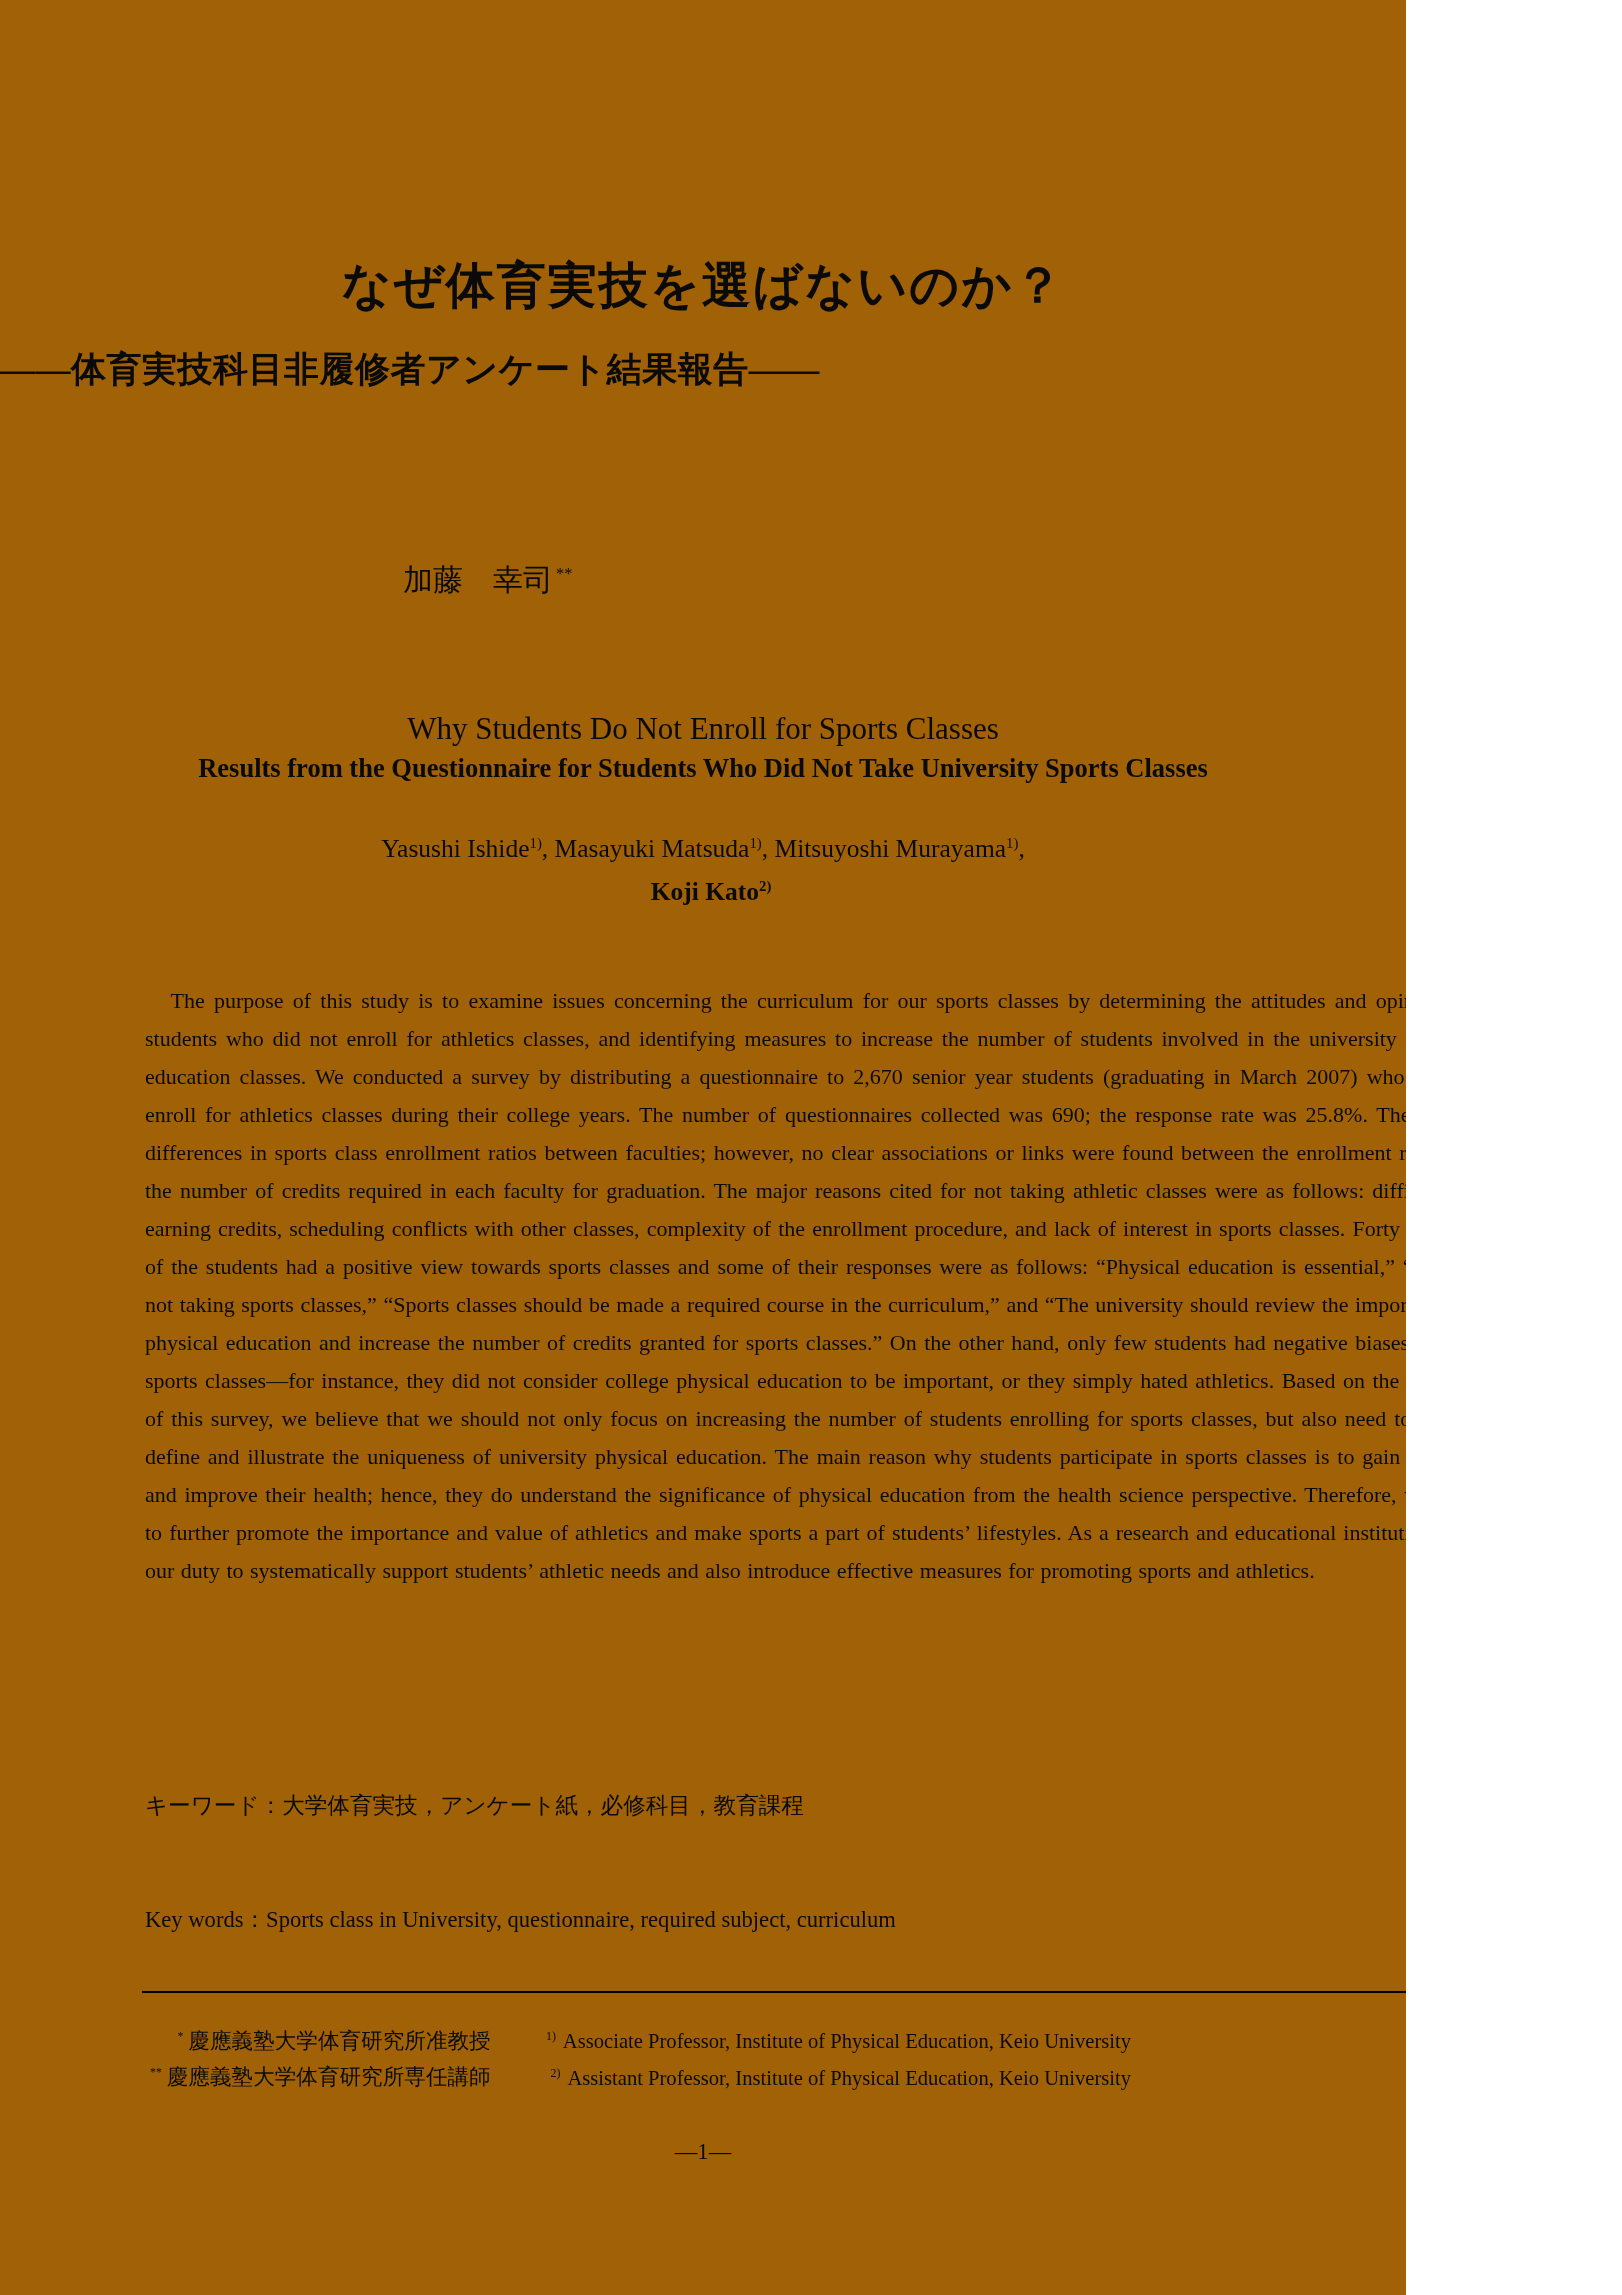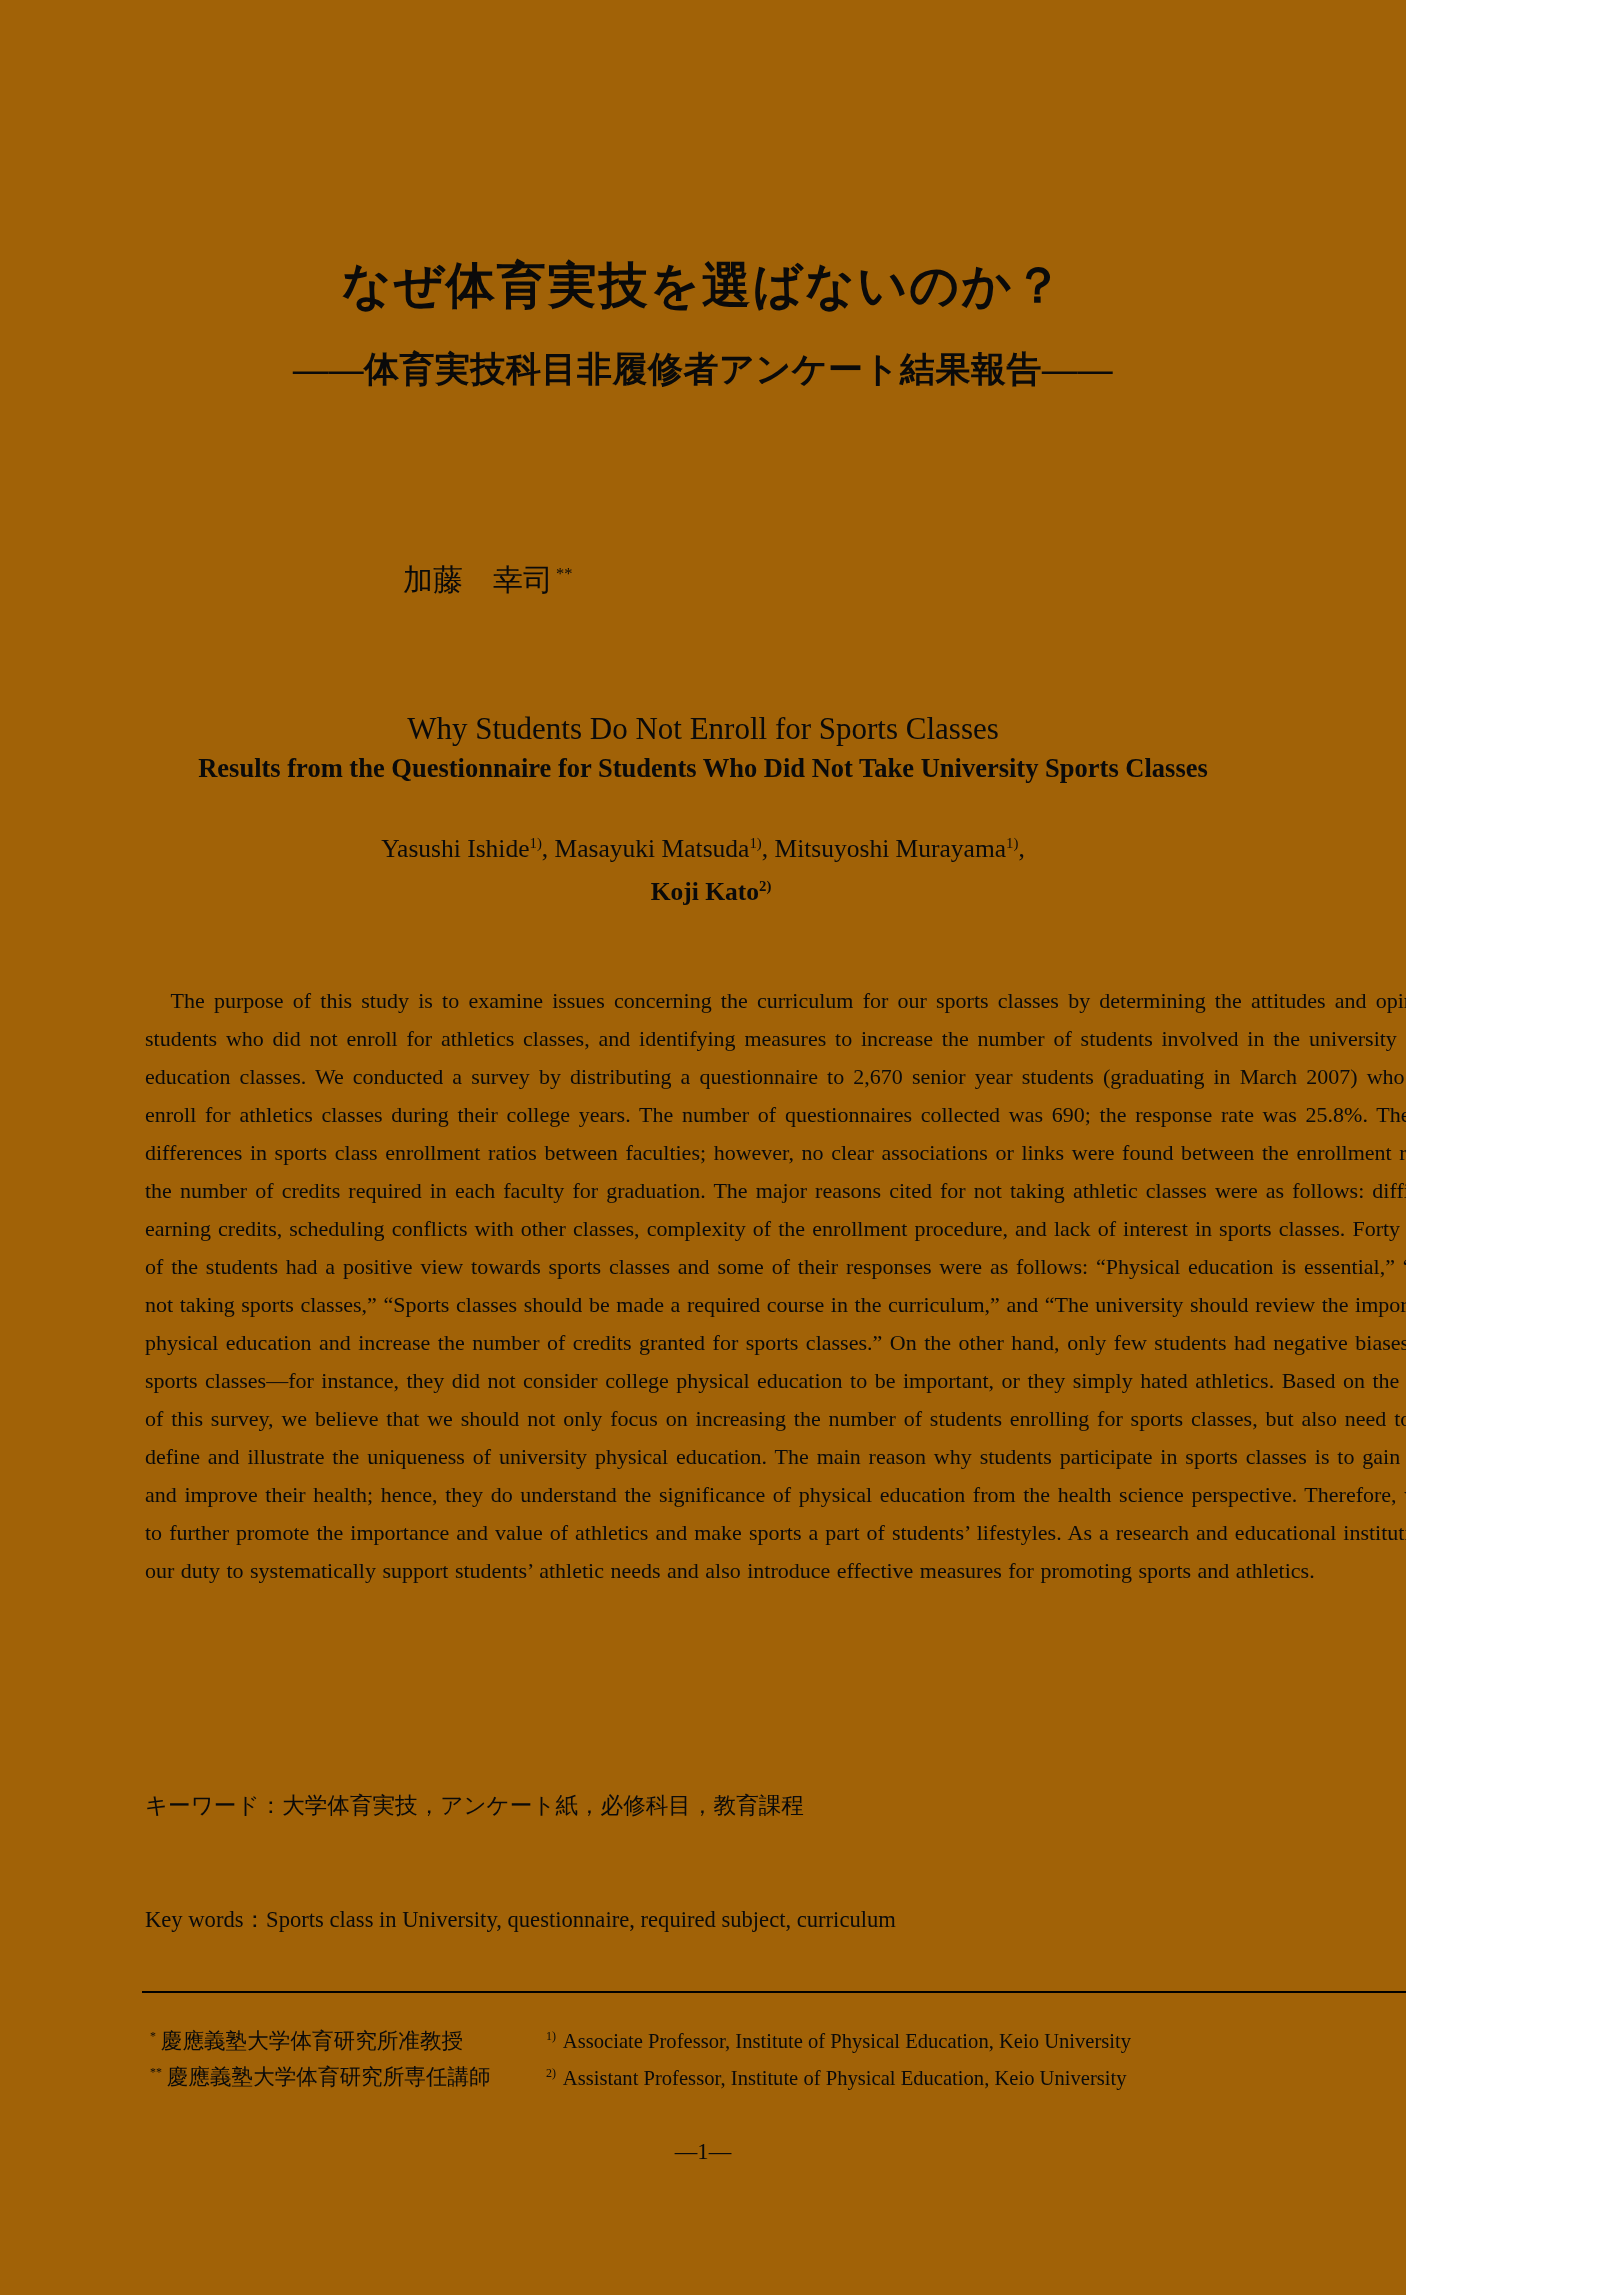--- a/index.html
+++ b/index.html
@@ -29,21 +29,21 @@
     font-size: 49px;
     font-weight: bold;
     letter-spacing: 2px;
     white-space: nowrap;
   }
   .jp-subtitle {
     position: absolute;
     top: 346px;
     left: 0;
     width: 100%;
-    text-align: center;
+    text-align: left;
     font-size: 35px;
     font-weight: bold;
     letter-spacing: 0.5px;
     white-space: nowrap;
   }
 
   
   .authors-jp-row1 {
     position: absolute;
     left: 403px;
@@ -165,21 +165,21 @@
     font-size: 21.6px;
     line-height: 36px;
   }
   .fn-right {
     position: absolute;
     left: 546px;
     top: 2023px;
     font-size: 20.6px;
     line-height: 37px;
   }
-  .fn-line { white-space: nowrap; }
+  .fn-line { white-space: nowrap; text-align: right; }
   .fn-left sup.mark { margin-left: 0; margin-right: 4.9px; }
   .fn-right sup.numref { margin-right: 6.9px; }
 
   
   .page-num {
     position: absolute;
     top: 2139px;
     left: 0;
     width: 100%;
     text-align: center;

